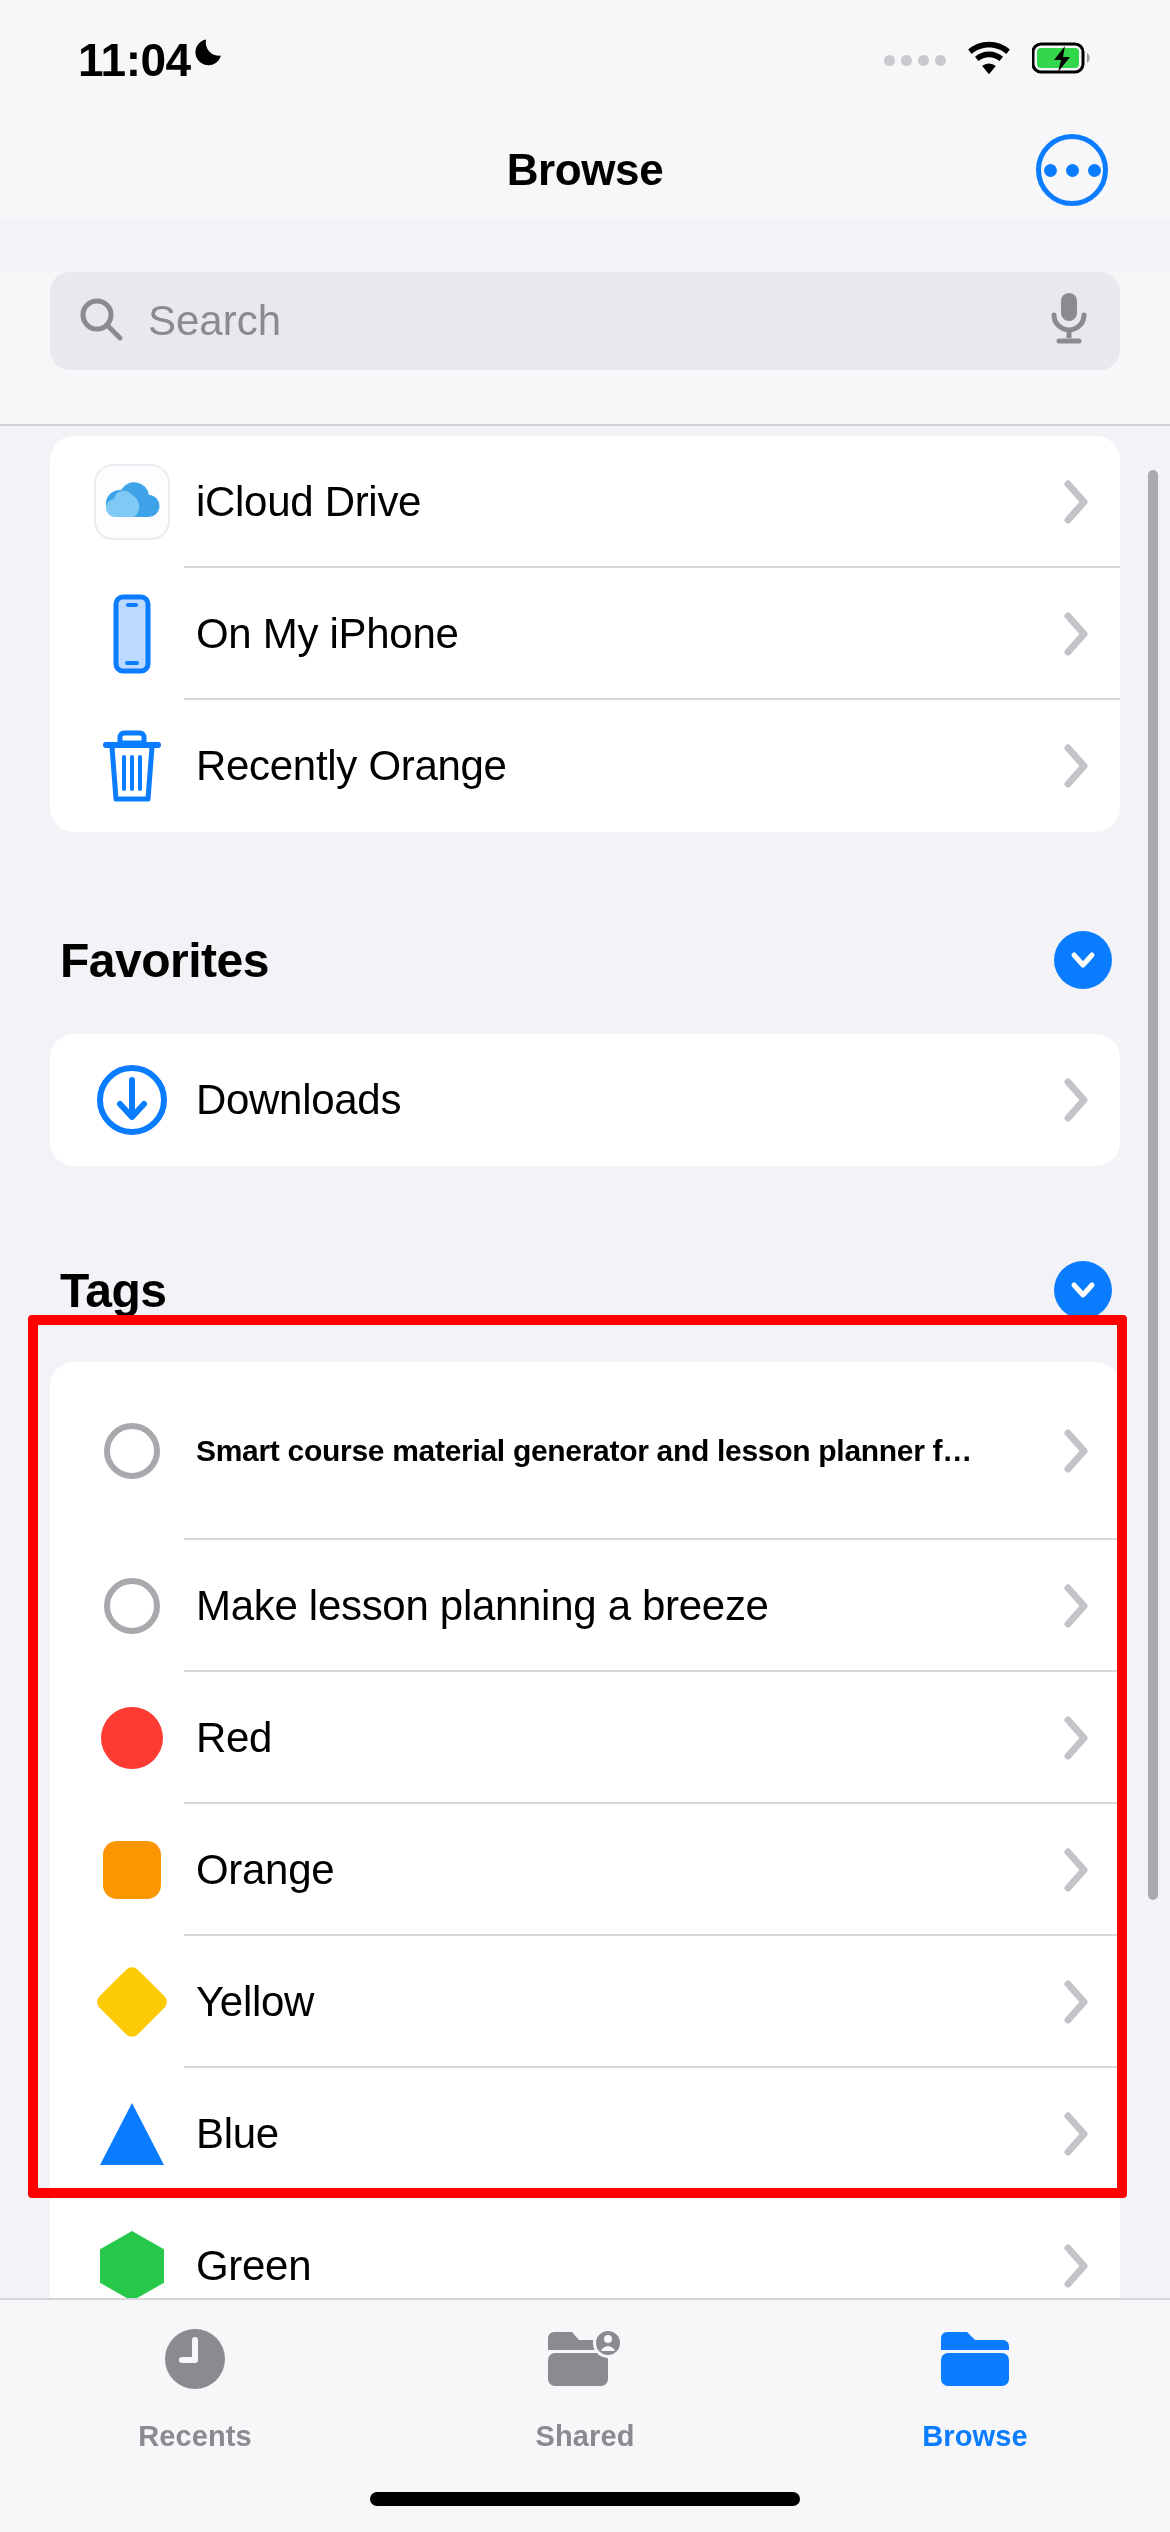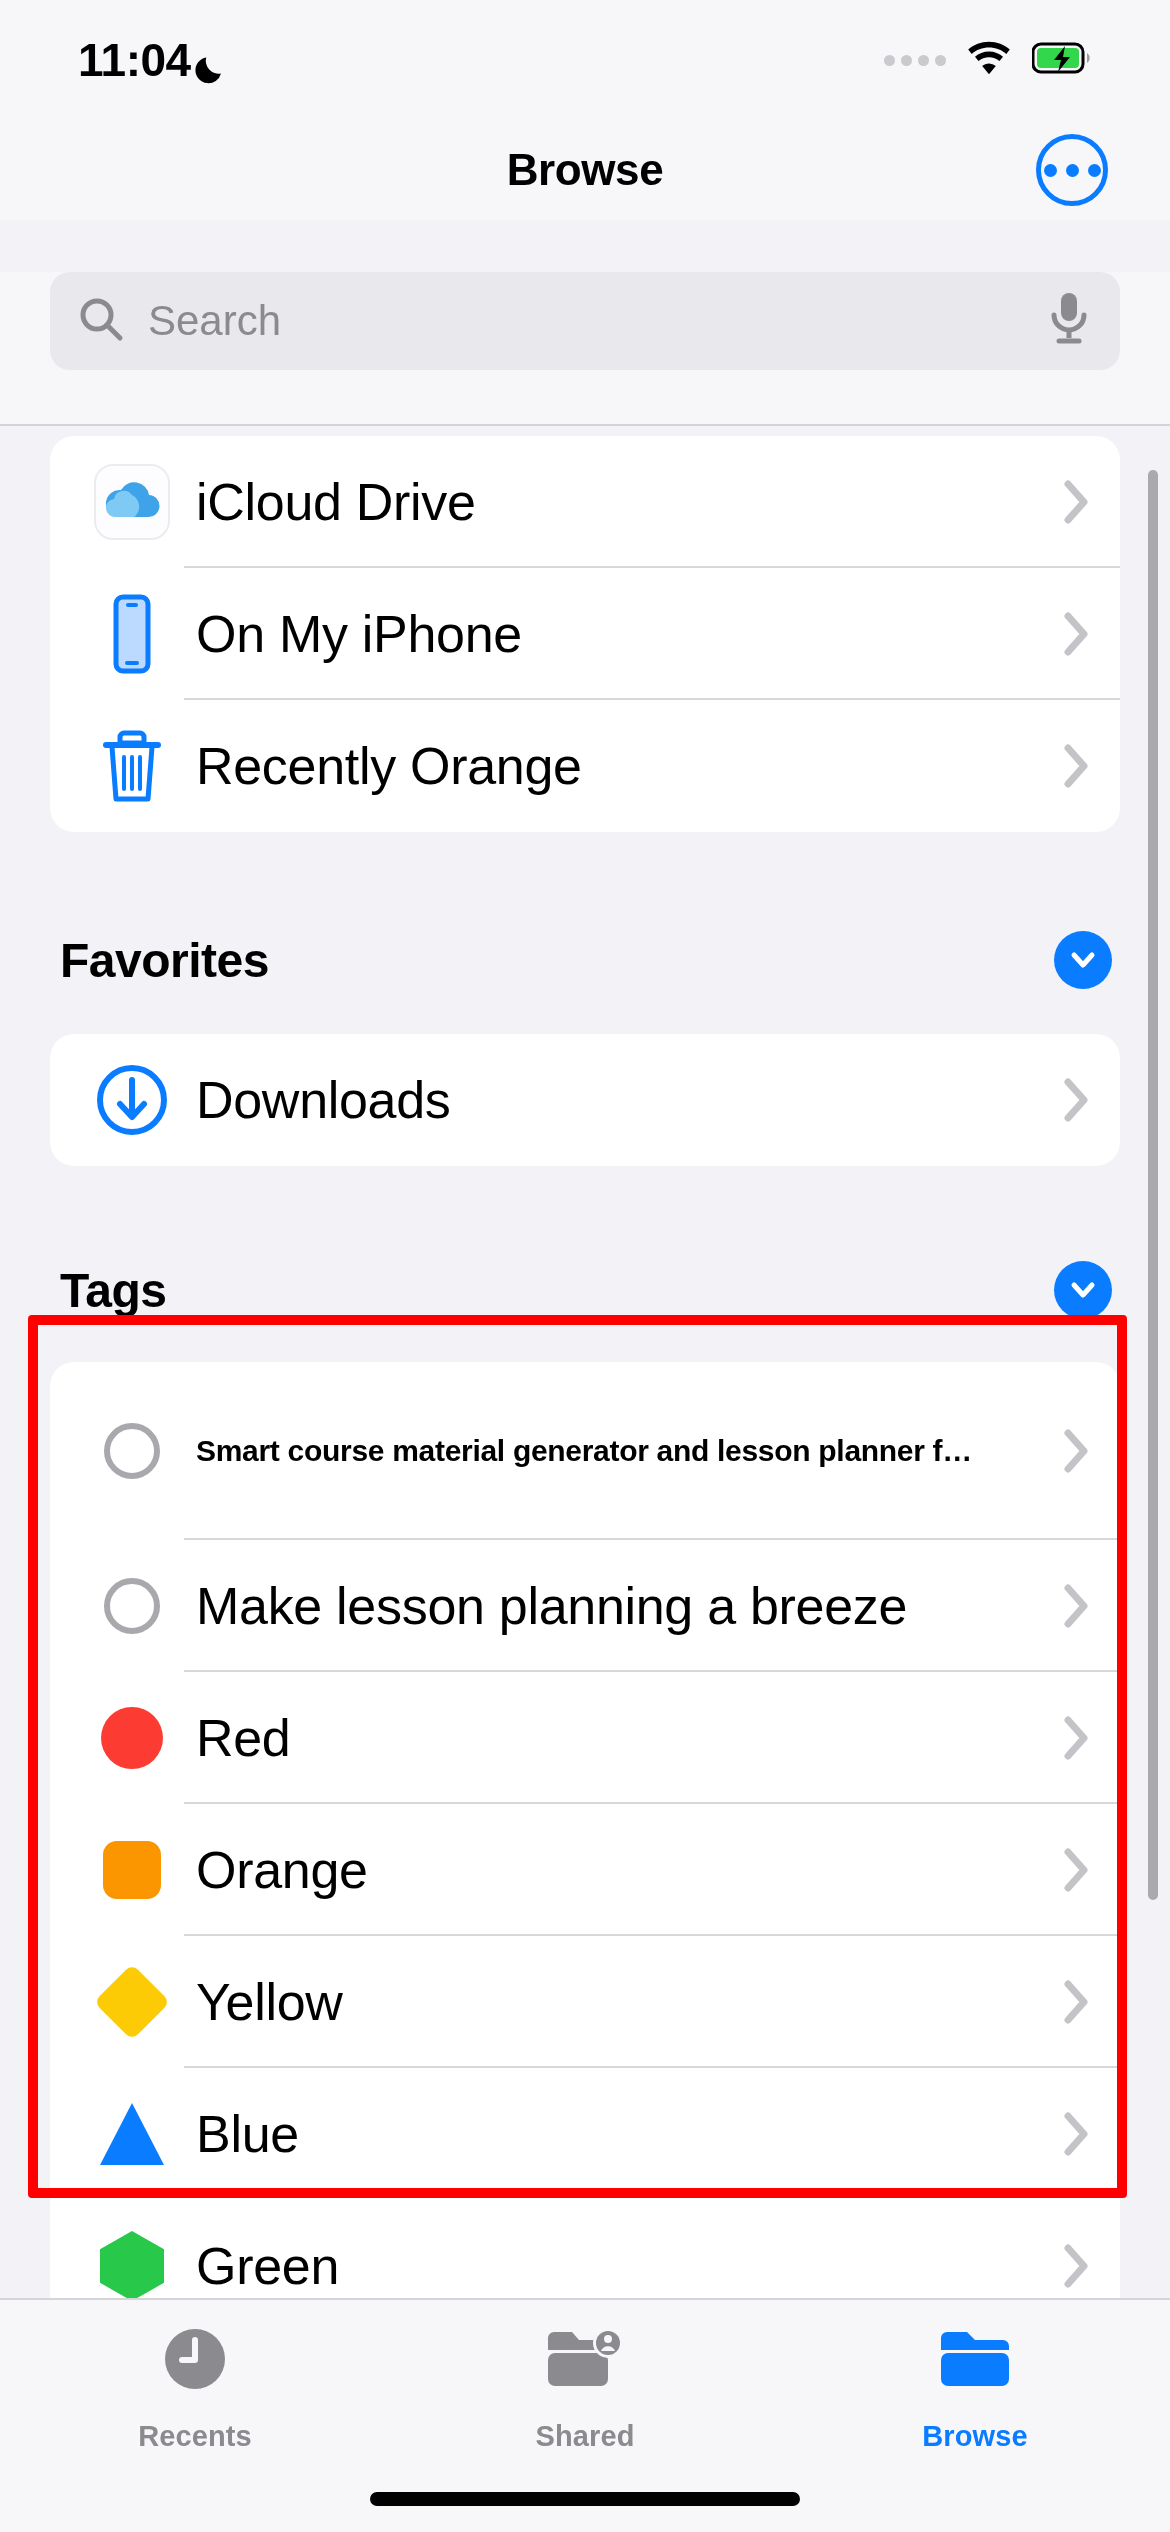--- a/index.html
+++ b/index.html
@@ -11,21 +11,21 @@
   }
   #phone { position:relative; width:1170px; height:2532px; background:#f2f2f7; }
 
   
   .statusbar {
     position:absolute; top:0; left:0; width:1170px; height:120px;
     background:#f7f7fa;
     display:flex; align-items:center; justify-content:space-between;
     padding:0 78px 0 78px;
   }
-  .sb-left { display:flex; align-items:flex-end; gap:2px; }
+  .sb-left { display:flex; align-items:flex-start; gap:2px; }
   .sb-time { font-size:46px; font-weight:700; color:#000; letter-spacing:-0.5px; }
   .sb-right { display:flex; align-items:center; gap:20px; }
   .dnd-moon { width:36px; height:36px; position:relative; }
   .sig-dots { display:flex; gap:6px; align-items:center; }
   .sig-dots span { width:11px; height:11px; border-radius:50%; background:#c9c9ce; display:block; }
 
   
   .navbar {
     position:absolute; top:120px; left:0; width:1170px; height:100px;
     background:#f7f7fa;
@@ -51,21 +51,21 @@
     display:flex; align-items:center; padding:0 28px; gap:24px;
   }
   .search-text { font-size:42px; color:#8a8a8f; flex:1; }
   .sep-line { position:absolute; top:424px; left:0; width:1170px; height:2px; background:#d2d2d7; }
 
   
   .content { position:absolute; top:426px; left:0; width:1170px; height:1872px; background:#f2f2f7; overflow:hidden; }
   .card { background:#fff; border-radius:24px; margin:0 50px; overflow:hidden; }
   .row { display:flex; align-items:center; height:132px; padding-left:34px; position:relative; }
   .row-ico { width:96px; display:flex; align-items:center; justify-content:center; flex-shrink:0; }
-  .row-label { font-size:52px; color:#000; font-weight:400; letter-spacing:-0.3px; flex:1; padding-left:16px; }
+  .row-label { font-size:42px; color:#000; font-weight:400; letter-spacing:-0.3px; flex:1; padding-left:16px; }
   .row-label.two-line { font-size:30px; line-height:1.12;font-weight:bold; }
   .chev { width:70px; display:flex; align-items:center; justify-content:center; flex-shrink:0; padding-right:18px; }
   .divider { position:absolute; left:134px; right:0; bottom:0; height:2px; background:#d8d8dc; }
 
   .sec-header { display:flex; align-items:center; justify-content:space-between; padding:0 58px 0 60px; height:120px; }
   .sec-title { font-size:48px; font-weight:700; color:#000; letter-spacing:-0.5px; }
   .collapse-btn { width:58px; height:58px; border-radius:50%; background:#0a7cff; display:flex; align-items:center; justify-content:center; }
 
   
   .tag-shape { display:block; }

